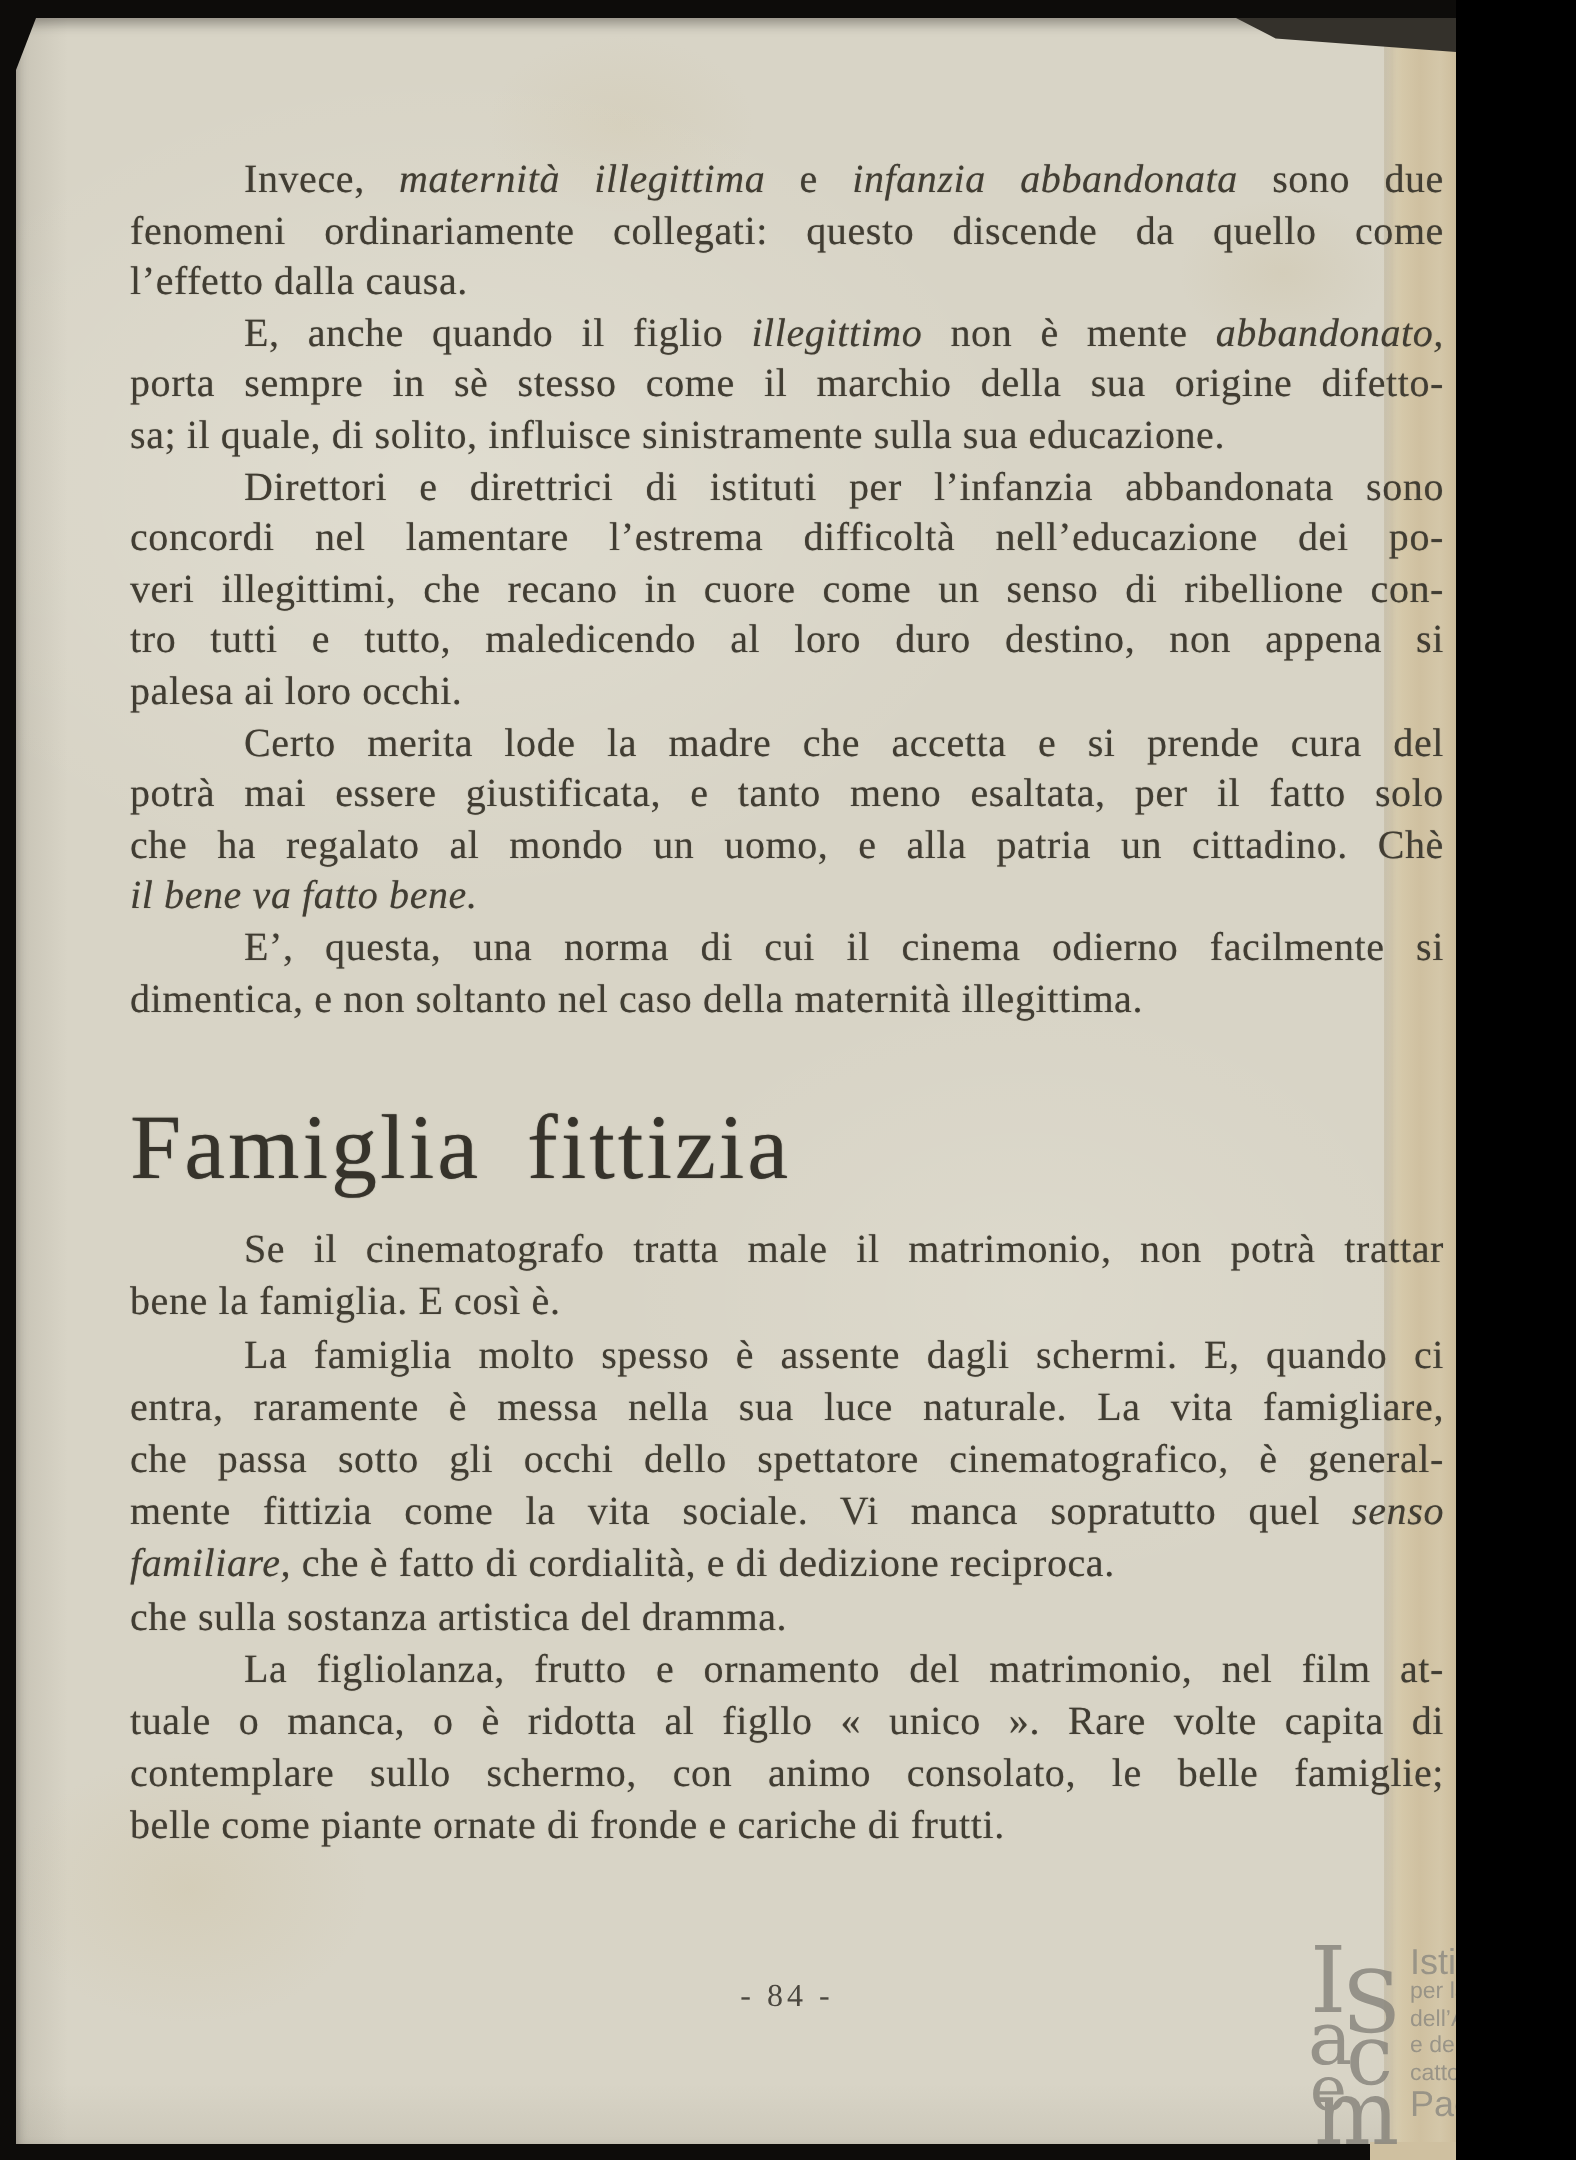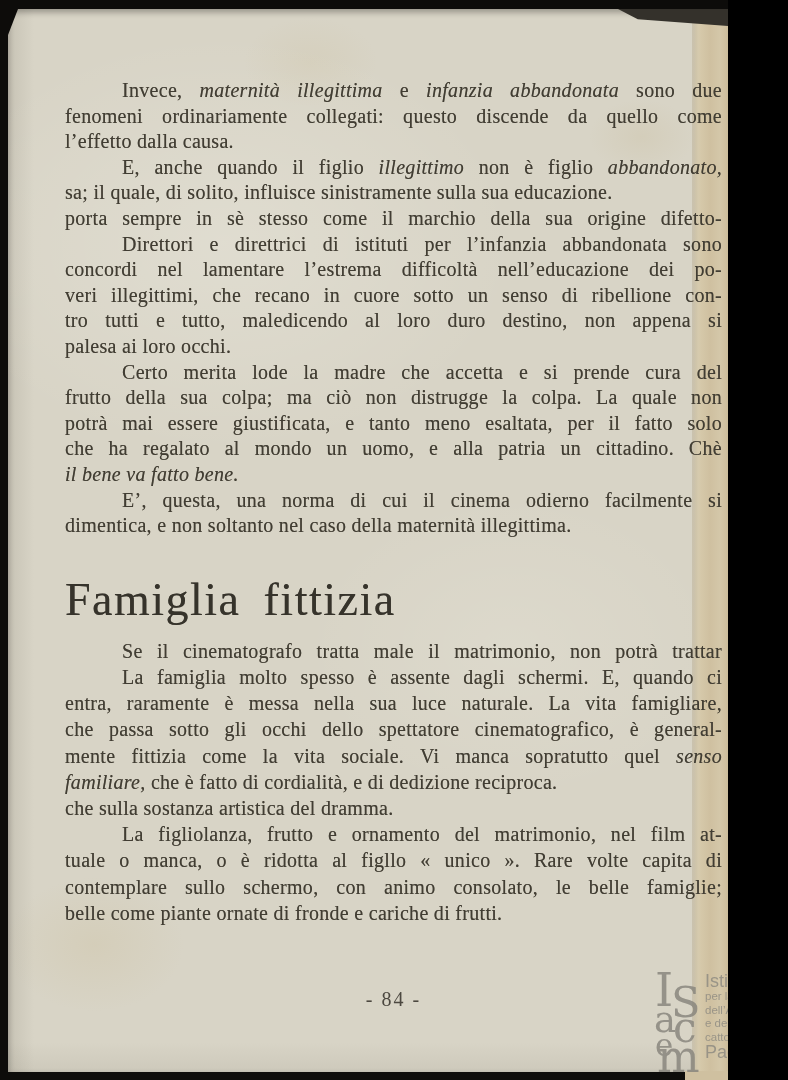--- a/index.html
+++ b/index.html
@@ -51,21 +51,21 @@
   .line.first { text-indent:57px; }
   .sec-top .line { line-height:25.6px; }
   .sec-bottom .line { line-height:26.2px; }
   .heading {
     margin:41px 0 18px 0; font-size:46px; line-height:40px;
     letter-spacing:1.5px; word-spacing:10px; color:#36332b;
     text-shadow: 0 0 0.6px rgba(45,42,34,0.6);
   }
   .footer {
     position:absolute; left:65px; top:986px; width:657px;
-    text-align:center; font-size:20px; line-height:26px;
+    text-align:center; font-size:16px; line-height:26px;
     letter-spacing:2px; color:#4c4840;
   }
   .watermark { position:absolute; left:654px; top:972px; width:132px; height:97px; opacity:0.82; }
   .mono { position:absolute; left:0; top:2px; width:47px; height:93px; font-family:"DejaVu Serif",serif; color:#87847c; }
   .mono span { position:absolute; line-height:1; }
   .mono span:nth-child(1) { left:1px;  top:-7px; font-size:46px; }
   .mono span:nth-child(2) { left:17px; top:7px;  font-size:43px; }
   .mono span:nth-child(3) { left:0px;  top:27px; font-size:37px; }
   .mono span:nth-child(4) { left:19px; top:33px; font-size:42px; }
   .mono span:nth-child(5) { left:1px;  top:56px; font-size:31px; }
@@ -89,47 +89,47 @@
   <div class="corner-tl"></div>
 
   <div class="textblock">
     <div class="sec-top" id="sec-top">
         <div class="para">
           <div class="line first"><span>Invece, </span><i>maternità illegittima</i><span> e </span><i>infanzia abbandonata</i><span> sono due</span></div>
           <div class="line"><span>fenomeni ordinariamente collegati: questo discende da quello come</span></div>
           <div class="line last"><span>l’effetto dalla causa.</span></div>
         </div>
         <div class="para">
-          <div class="line first"><span>E, anche quando il figlio </span><i>illegittimo</i><span> non è figlio </span><i>abbandonato,</i></div>
+          <div class="line first"><span>E, anche quando il figlio </span><i>illegittimo</i><span> non è mente </span><i>abbandonato,</i></div>
+          <div class="line"><span>porta sempre in sè stesso come il marchio della sua origine difetto-</span></div>
           <div class="line last"><span>sa; il quale, di solito, influisce sinistramente sulla sua educazione.</span></div>
-          <div class="line"><span>porta sempre in sè stesso come il marchio della sua origine difetto-</span></div>
         </div>
         <div class="para">
           <div class="line first"><span>Direttori e direttrici di istituti per l’infanzia abbandonata sono</span></div>
           <div class="line"><span>concordi nel lamentare l’estrema difficoltà nell’educazione dei po-</span></div>
-          <div class="line"><span>veri illegittimi, che recano in cuore sotto un senso di ribellione con-</span></div>
+          <div class="line"><span>veri illegittimi, che recano in cuore come un senso di ribellione con-</span></div>
           <div class="line"><span>tro tutti e tutto, maledicendo al loro duro destino, non appena si</span></div>
           <div class="line last"><span>palesa ai loro occhi.</span></div>
         </div>
         <div class="para">
           <div class="line first"><span>Certo merita lode la madre che accetta e si prende cura del</span></div>
-          <div class="line"><span>frutto della sua colpa; ma ciò non distrugge la colpa. La quale non</span></div>
           <div class="line"><span>potrà mai essere giustificata, e tanto meno esaltata, per il fatto solo</span></div>
           <div class="line"><span>che ha regalato al mondo un uomo, e alla patria un cittadino. Chè</span></div>
           <div class="line last"><i>il bene va fatto bene.</i></div>
         </div>
         <div class="para">
           <div class="line first"><span>E’, questa, una norma di cui il cinema odierno facilmente si</span></div>
           <div class="line last"><span>dimentica, e non soltanto nel caso della maternità illegittima.</span></div>
         </div>
       </div>
     <div class="heading">Famiglia fittizia</div>
     <div class="sec-bottom" id="sec-bottom">
         <div class="para">
           <div class="line first"><span>Se il cinematografo tratta male il matrimonio, non potrà trattar</span></div>
+          <div class="line last"><span>bene la famiglia. E così è.</span></div>
         </div>
         <div class="para">
           <div class="line first"><span>La famiglia molto spesso è assente dagli schermi. E, quando ci</span></div>
           <div class="line"><span>entra, raramente è messa nella sua luce naturale. La vita famigliare,</span></div>
           <div class="line"><span>che passa sotto gli occhi dello spettatore cinematografico, è general-</span></div>
           <div class="line"><span>mente fittizia come la vita sociale. Vi manca sopratutto quel </span><i>senso</i></div>
           <div class="line last"><i>familiare,</i><span> che è fatto di cordialità, e di dedizione reciproca.</span></div>
         </div>
         <div class="para">
           <div class="line last"><span>che sulla sostanza artistica del dramma.</span></div>

